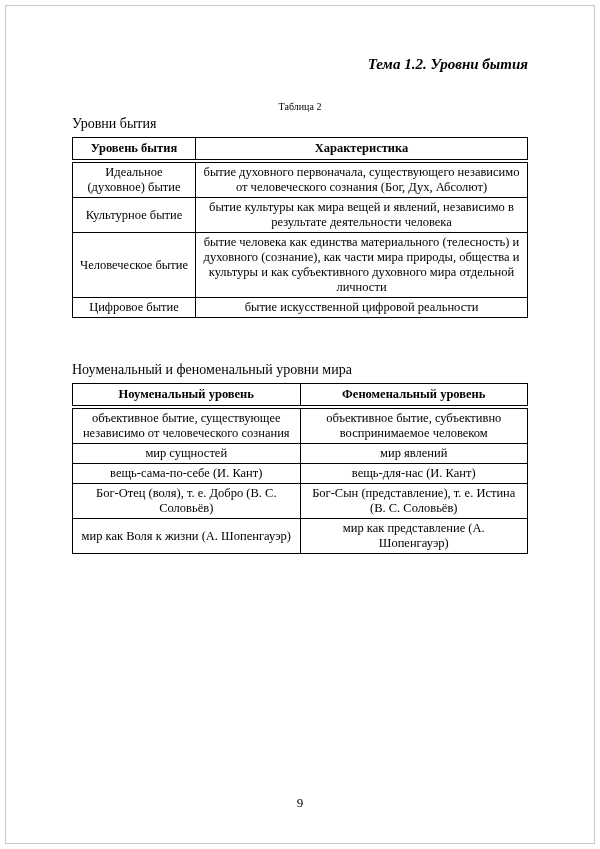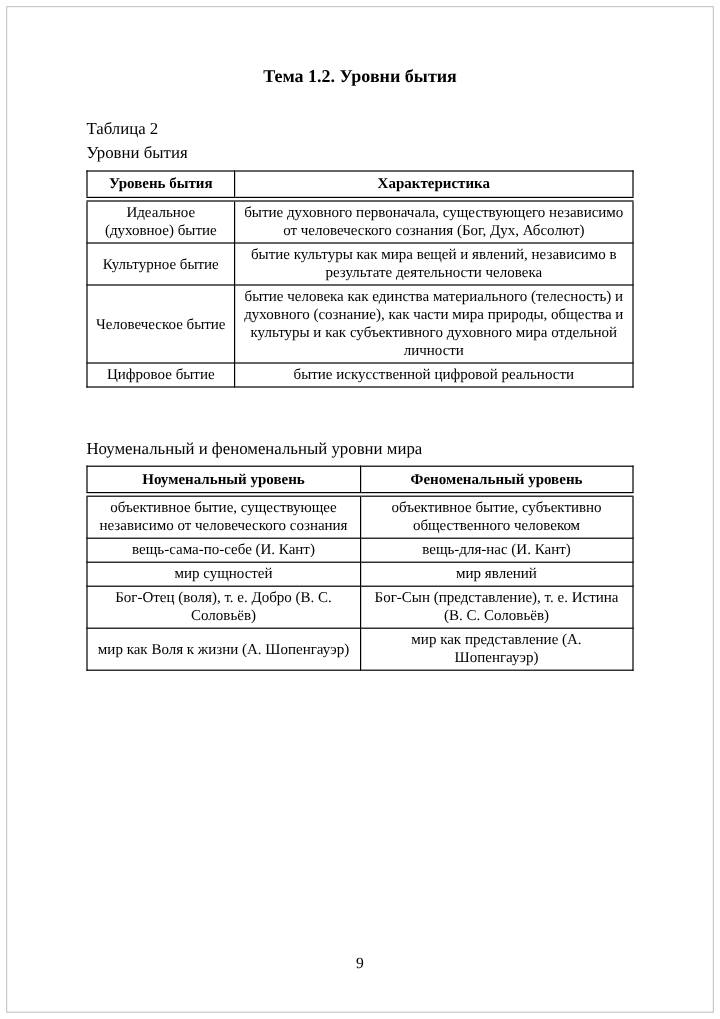--- a/index.html
+++ b/index.html
@@ -23,26 +23,27 @@
     border: 1px solid #c9c9c9;
     pointer-events: none;
   }
   .content {
     position: relative;
     padding: 56px 72px 0 72px;
   }
   .doc-title {
     font-size: 15px;
     font-weight: bold;
-    text-align: center;
+    text-align: right;
     margin: 0 0 28px 0;
+    font-style: italic;
   }
   .caption-label {
-    font-size: 14px;
-    text-align: left;
+    font-size: 10px;
+    text-align: center;
     margin: 0 0 4px 0;
   }
   .caption-title {
     font-size: 14px;
     text-align: left;
     margin: 0 0 5px 0;
   }
   table.doc-table {
     width: 100%;
     border-collapse: collapse;
@@ -121,29 +122,29 @@
     <table class="doc-table t3">
       <thead>
         <tr>
           <th>Ноуменальный уровень</th>
           <th>Феноменальный уровень</th>
         </tr>
       </thead>
       <tbody>
         <tr>
           <td>объективное бытие, существующее независимо от человеческого сознания</td>
-          <td>объективное бытие, субъективно общественного человеком</td>
+          <td>объективное бытие, субъективно воспринимаемое человеком</td>
+        </tr>
+        <tr>
+          <td>мир сущностей</td>
+          <td>мир явлений</td>
         </tr>
         <tr>
           <td>вещь-сама-по-себе (И. Кант)</td>
           <td>вещь-для-нас (И. Кант)</td>
-        </tr>
-        <tr>
-          <td>мир сущностей</td>
-          <td>мир явлений</td>
         </tr>
         <tr>
           <td>Бог-Отец (воля), т. е. Добро (В. С. Соловьёв)</td>
           <td>Бог-Сын (представление), т. е. Истина (В. С. Соловьёв)</td>
         </tr>
         <tr>
           <td>мир как Воля к жизни (А. Шопенгауэр)</td>
           <td>мир как представление (А. Шопенгауэр)</td>
         </tr>
       </tbody>

